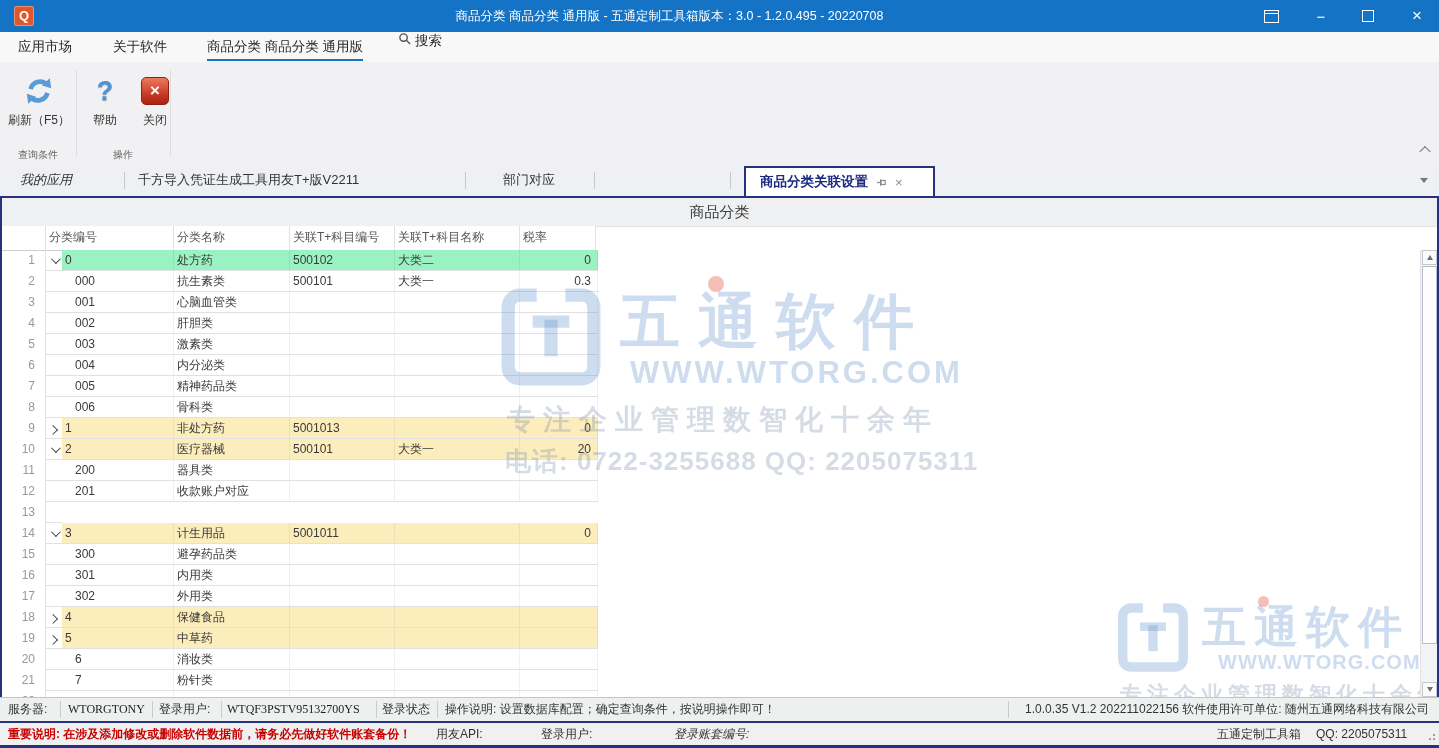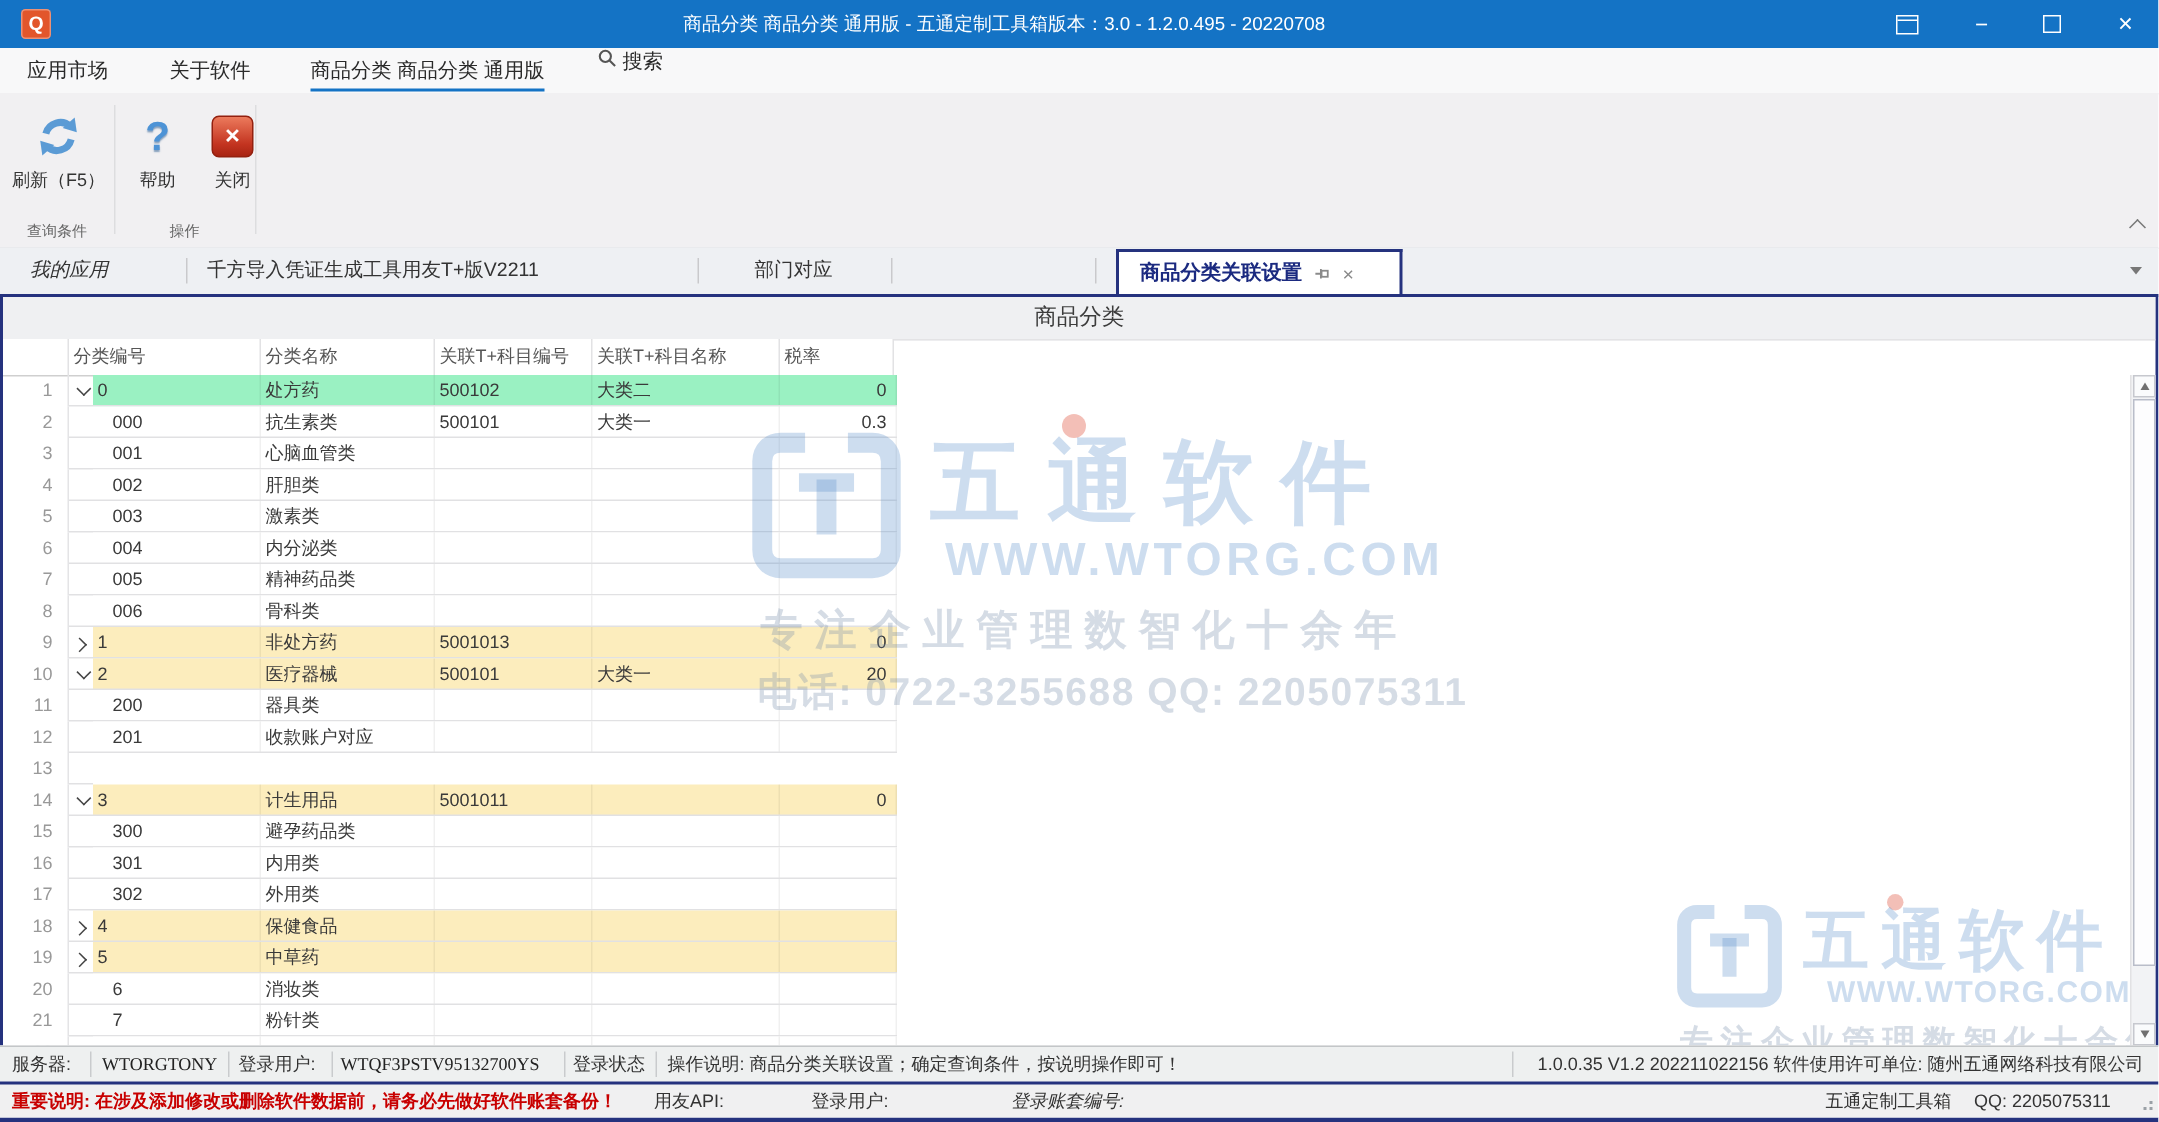--- a/index.html
+++ b/index.html
@@ -524,21 +524,21 @@
         </div>
     </div>
   </div>
 
   <div class="statusbar">
     <div class="sb-item" style="left:8px">服务器:</div>
     <div class="sb-item sbv" style="left:68px">WTORGTONY</div>
     <div class="sb-item" style="left:159px">登录用户:</div>
     <div class="sb-item sbv" style="left:227px">WTQF3PSTV95132700YS</div>
     <div class="sb-item" style="left:382px">登录状态</div>
-    <div class="sb-item" style="left:445px">操作说明: 商品分类关联设置；确定查询条件，按说明操作即可！</div>
+    <div class="sb-item" style="left:445px">操作说明: 设置数据库配置；确定查询条件，按说明操作即可！</div>
     <div class="sb-license">1.0.0.35 V1.2 202211022156 软件使用许可单位: 随州五通网络科技有限公司</div>
     <div class="sb-sep" style="left:60px"></div>
     <div class="sb-sep" style="left:152px"></div>
     <div class="sb-sep" style="left:221px"></div>
     <div class="sb-sep" style="left:376px"></div>
     <div class="sb-sep" style="left:437px"></div>
     <div class="sb-sep" style="left:1008px"></div>
   </div>
 
   <div class="warnbar">

